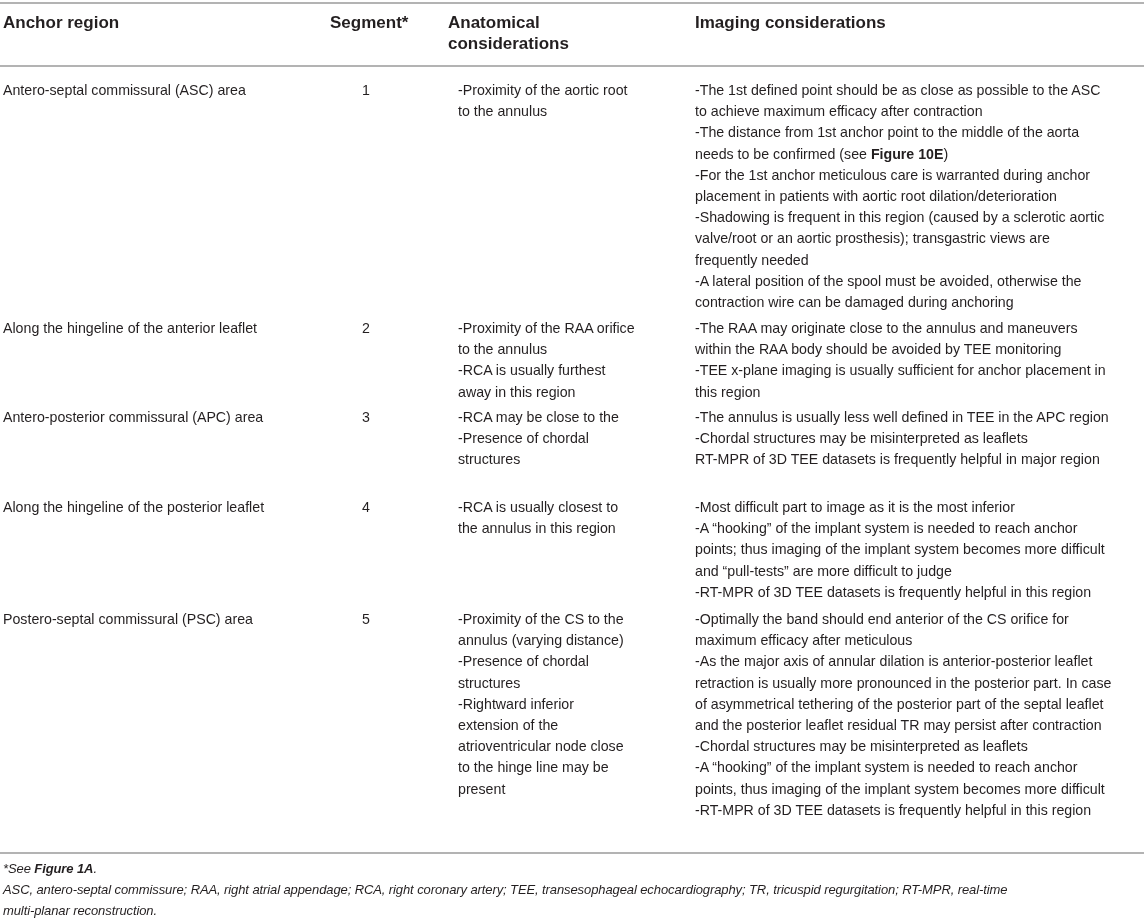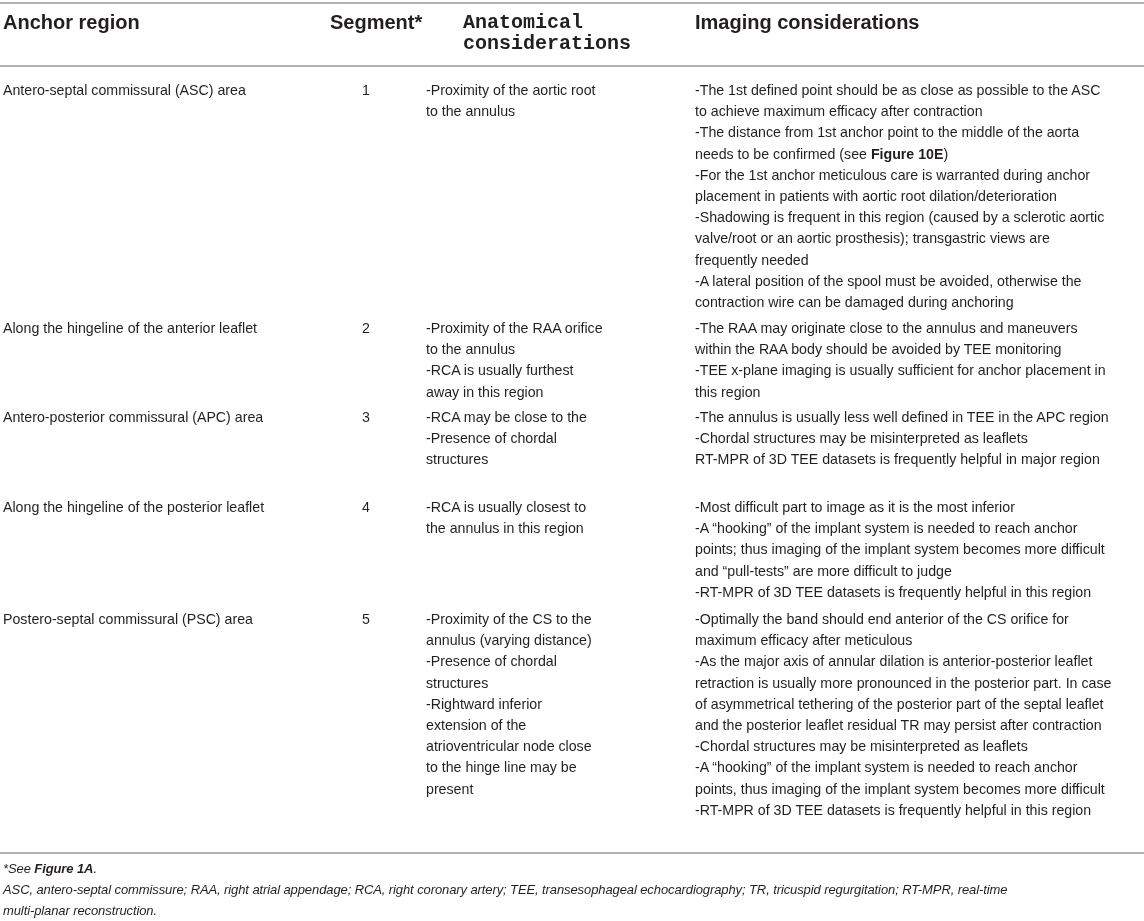--- a/index.html
+++ b/index.html
@@ -6,31 +6,31 @@
   body {
     width: 1144px; height: 921px; overflow: hidden; position: relative;
     font-family: "Liberation Sans", sans-serif; color: #231f20;
     font-size: 14.2px;
   }
   .rule { position: absolute; left: 0; width: 1144px; height: 2px; background: #b3b3b3; }
   .rule.top { top: 2px; }
   .rule.head { top: 65px; height: 1.5px; }
   .rule.bottom { top: 852px; height: 1.5px; }
 
-  .hcell { position: absolute; top: 12px; font-weight: bold; line-height: 21px; font-size: 20px; }
+  .hcell { position: absolute; top: 12px; font-weight: bold; line-height: 21px; font-size: 17px; }
   .h1 { left: 3px; }
   .h2 { left: 330px; width: 72px; text-align: center; }
-  .h3 { left: 463px; width: 130px; font-family: Liberation Mono, monospace; }
+  .h3 { left: 448px; width: 130px; }
   .h4 { left: 695px; }
 
   .row { position: absolute; left: 0; width: 1144px; }
   .c { position: absolute; top: 0; line-height: 21.2px; }
   .c1 { left: 3px; width: 320px; }
   .c2 { left: 330px; width: 72px; text-align: center; }
-  .c3 { left: 426px; width: 215px; }
+  .c3 { left: 458px; width: 215px; }
   .c4 { left: 695px; width: 449px; }
   .c .line { display: block; white-space: nowrap; }
 
   .foot { position: absolute; left: 3px; font-size: 13px; font-style: italic; line-height: 21px; white-space: nowrap; letter-spacing: -0.1px; }
   .foot1 { top: 858px; }
   .foot2 { top: 879px; }
   .foot3 { top: 900px; }
   b { font-weight: bold; }
 </style>
 </head>

